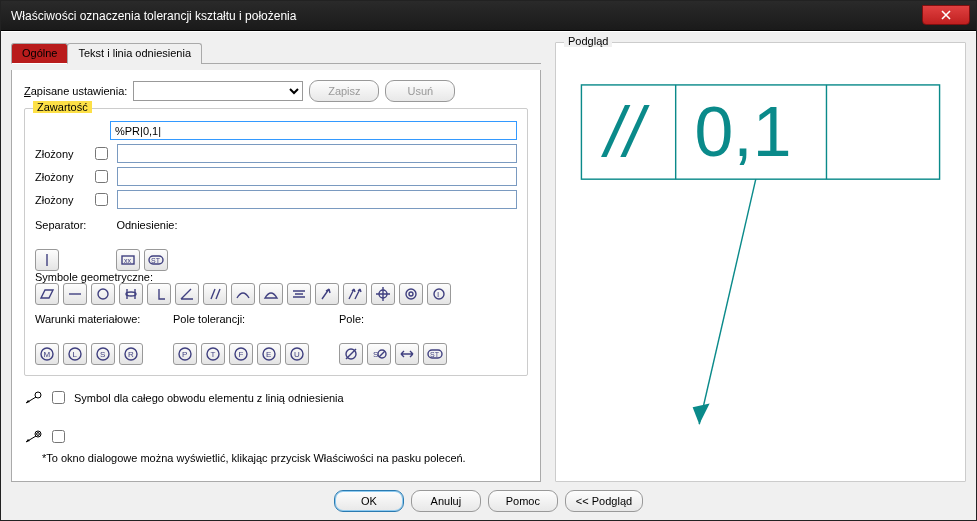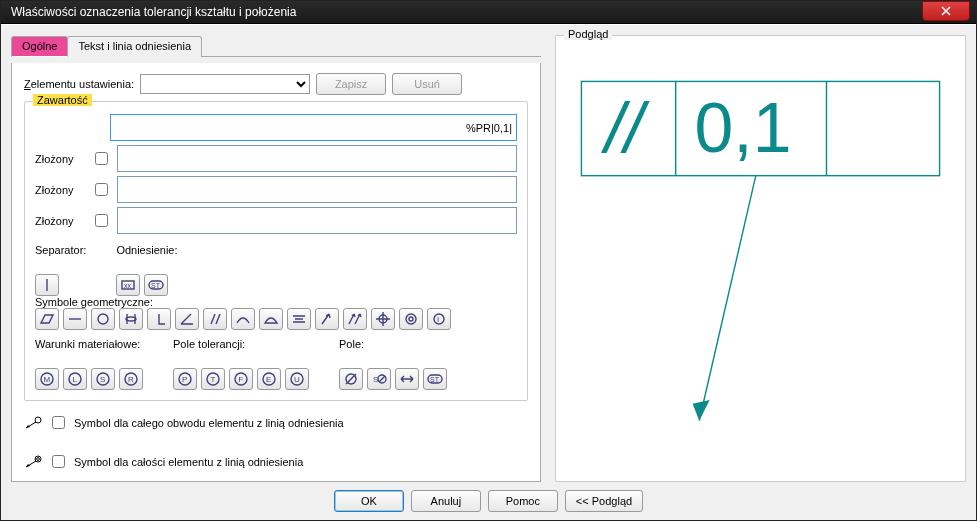--- a/index.html
+++ b/index.html
@@ -50,62 +50,61 @@
     padding: 3px 10px 4px 10px;
     background: #f0f0f0;
     border: 1px solid #aaa;
     border-bottom: none;
     border-radius: 3px 3px 0 0;
     margin-right: -1px;
     cursor: pointer;
     position: relative; top: 1px;
   }
   .tab.active {
-    background: #ec4899;
+    background: #b91c1c;
     border-bottom: 1px solid #fff;
     z-index: 1;
   }
   .tab-panel {
     background: #fff; border: 1px solid #aaa; border-top: none;
     padding: 10px 12px;
     font-size: 11px;
     display: flex; flex-direction: column; gap: 6px;
     flex: 1;
   }
   .row { display: flex; align-items: center; gap: 6px; }
   .row label { font-size: 11px; }
   select.combo {
     height: 20px; font-size: 11px; border: 1px solid #999;
     background: #fff;
   }
   .btn {
     height: 22px; min-width: 70px;
     font-size: 11px;
     background: linear-gradient(#fdfdfd,#e8e8e8);
-    border: 1px solid #999; border-radius: 3px;
+    border: 1px solid #999; border-radius: 9px;
     padding: 0 10px; cursor: pointer;
   }
   .btn[disabled] { color: #999; cursor: default; }
   .btn.primary { border: 1px solid #2a7ab0; box-shadow: 0 0 0 1px #8ecaf0 inset; }
   .fieldset {
     border: 1px solid #ccc; border-radius: 2px;
     padding: 8px 10px 10px 10px; position: relative;
   }
   .fieldset > .legend {
     position: absolute; top: -8px; left: 8px;
     background: #fde047; padding: 0 4px; font-size: 11px;
   }
   .content-row { display: flex; align-items: center; gap: 6px; margin: 4px 0; }
   .content-row .lbl { width: 50px; font-size: 11px; }
   input[type=checkbox] { width: 13px; height: 13px; }
   input.txt {
-    flex: 1; height: 27px; font-size: 11px;
+    flex: 1; height: 19px; font-size: 11px;
     border: 1px solid #7a9ac0; padding: 1px 4px;
     background: #fff;
-    text-align: right;
   }
   input.txt.focus { border: 1px solid #3399ff; }
   .icon-row { display: flex; gap: 4px; flex-wrap: wrap; }
   .icon-btn {
     width: 24px; height: 22px;
     border: 1px solid #999; border-radius: 3px;
     background: linear-gradient(#fdfdfd,#e4e4e4);
     display: flex; align-items: center; justify-content: center;
     cursor: pointer;
   }
@@ -153,21 +152,21 @@
     <div class="cols">
 
       <div class="left">
         <div class="tabs">
           <div class="tab active">Ogólne</div>
           <div class="tab">Tekst i linia odniesienia</div>
         </div>
         <div class="tab-panel">
 
           <div class="row" style="text-decoration: underline; text-decoration-color:transparent;">
-            <label><u>Z</u><span>elementu ustawienia:</span></label>
+            <label><u>Z</u><span>apisane ustawienia:</span></label>
             <select class="combo" style="width:170px" value=""></select>
             <button class="btn" disabled=""><span>Zapisz</span></button>
             <button class="btn" disabled=""><span>Usuń</span></button>
           </div>
 
           <div class="fieldset">
             <div class="legend">Zawartość</div>
 
             <div class="content-row">
               <span class="lbl"></span>
@@ -411,24 +410,24 @@
               <span>Symbol dla całego obwodu elementu z linią odniesienia</span>
             </div>
             <div class="check-row">
               <svg class="tiny-ico">
                   <circle cx="14" cy="4" r="3" fill="none" stroke="#000"></circle>
                   <circle cx="14" cy="4" r="1.4" fill="none" stroke="#000"></circle>
                   <line x1="2" y1="12" x2="12" y2="6" stroke="#000"></line>
                   <path d="M2 12 L6 11 L4 9 Z" fill="#000"></path>
                 </svg>
               <input type="checkbox" style="">
-              <span>Symbol dla całości elementu z linią odniesienia</span>
             </div>
           </div>
 
+          <div class="note">*To okno dialogowe można wyświetlić, klikając przycisk Właściwości na pasku poleceń.</div>
         </div>
       </div>
 
       <div class="right">
         <div class="preview-group">
           <div class="legend">Podgląd</div>
           <svg class="preview-canvas" viewBox="0 0 400 420">
 
             <g stroke="#0a8a8a" stroke-width="1.5" fill="none">
               <rect x="10" y="20" width="380" height="100"></rect>

